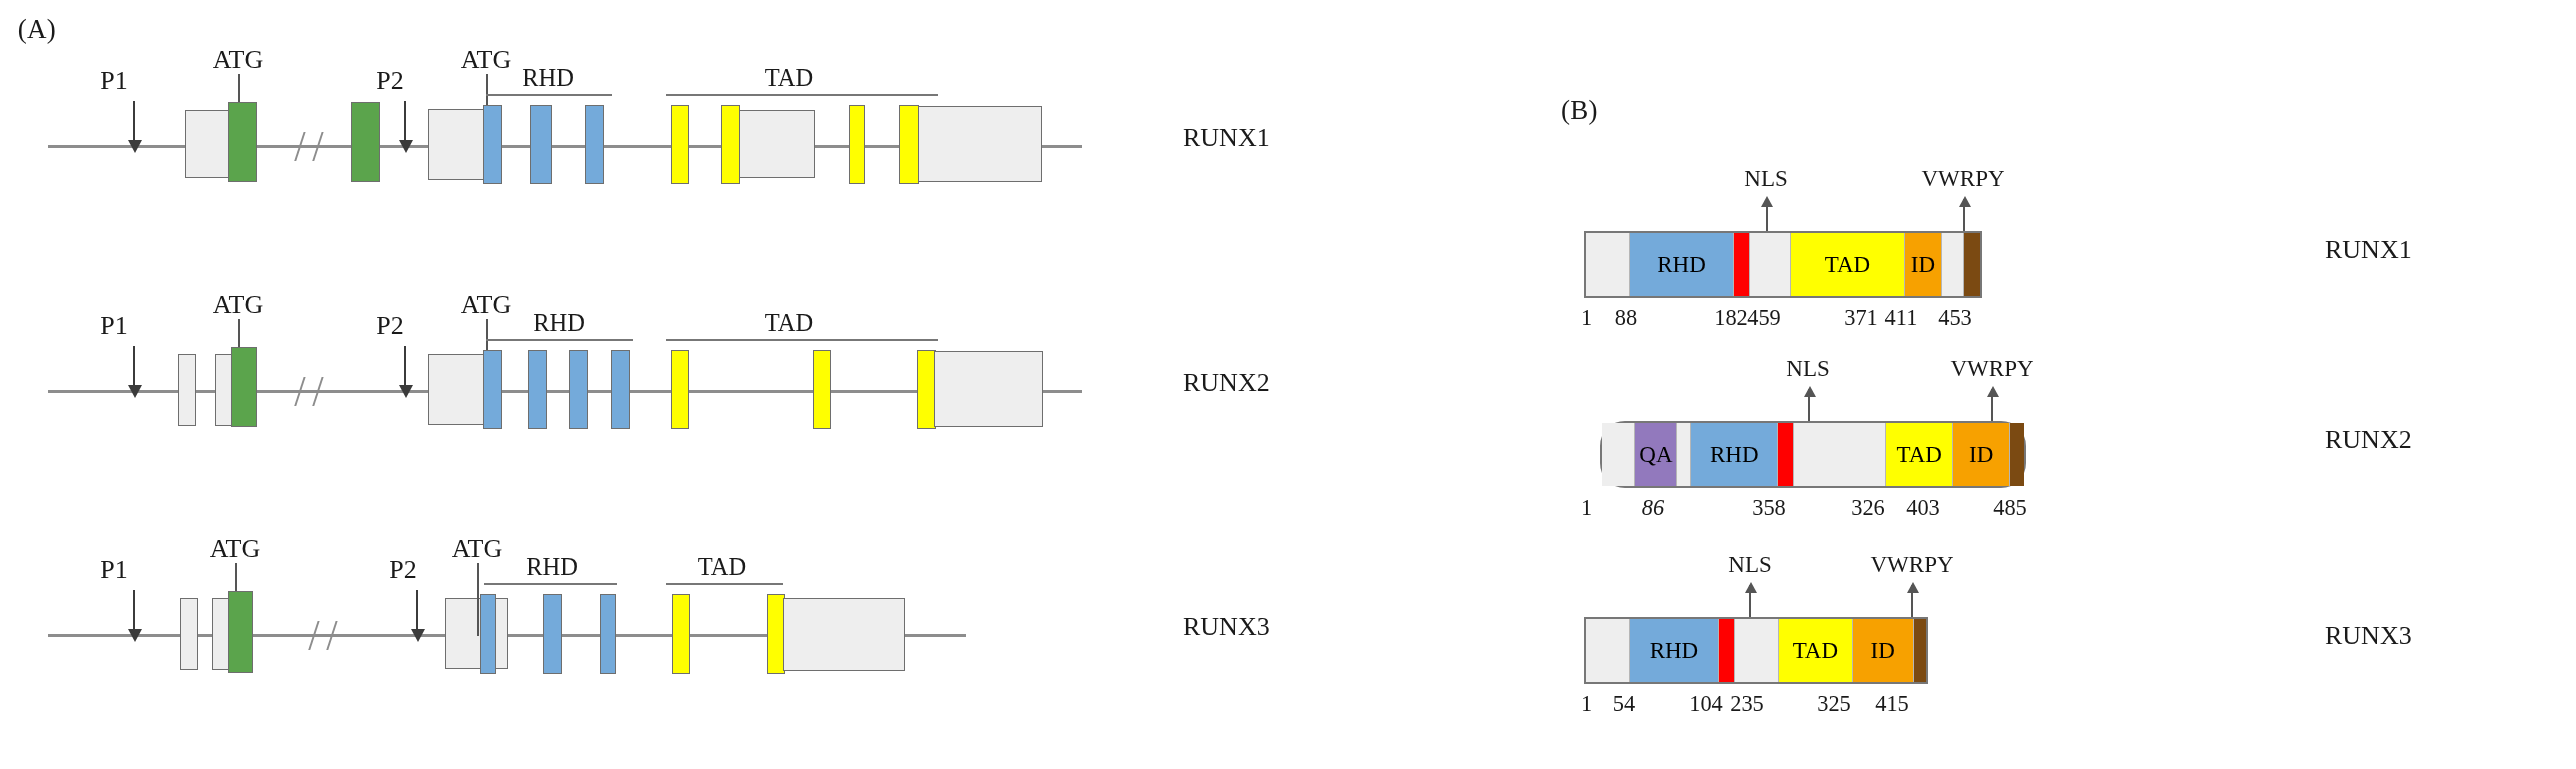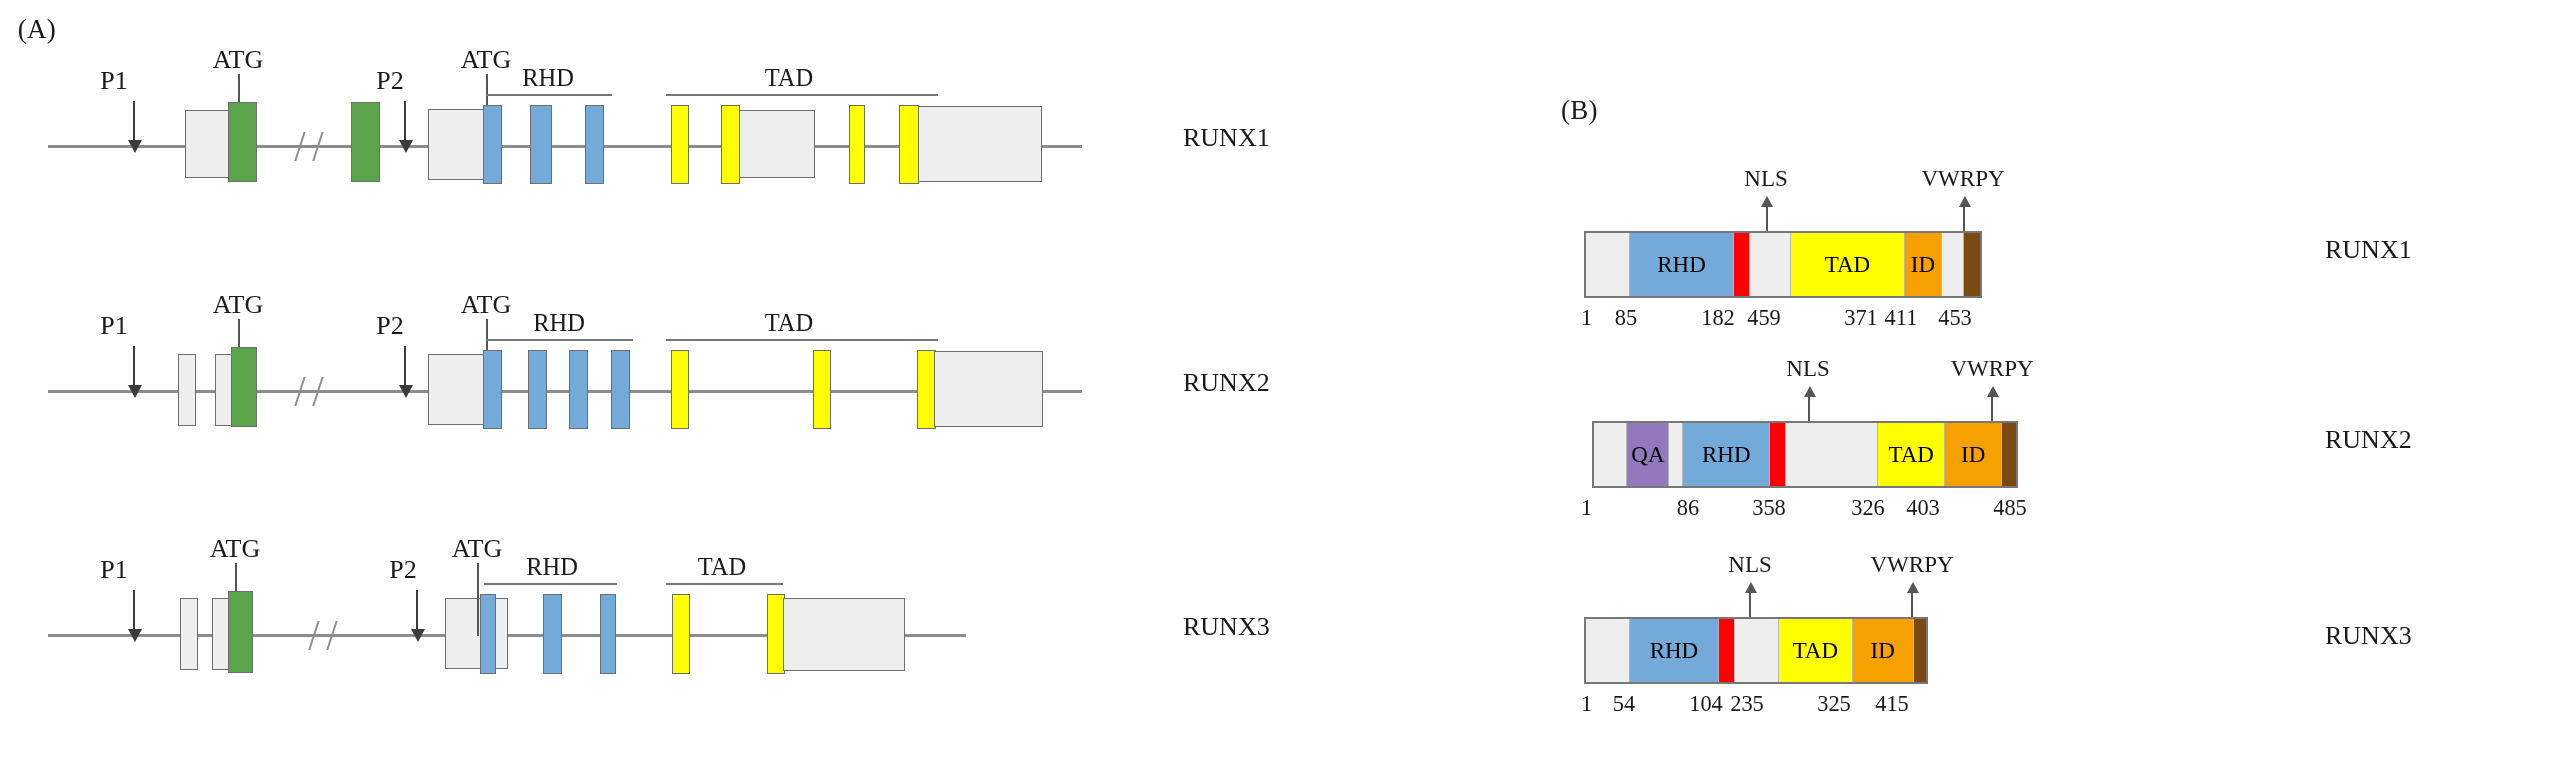--- a/index.html
+++ b/index.html
@@ -179,53 +179,53 @@
     <div class="seg" style="flex:117;background:#74aada;">RHD</div>
     <div class="seg" style="flex:16;background:#ff0000;"></div>
     <div class="seg" style="flex:45;background:#eeeeee;"></div>
     <div class="seg" style="flex:128;background:#ffff00;">TAD</div>
     <div class="seg" style="flex:40;background:#f7a100;">ID</div>
     <div class="seg" style="flex:24;background:#eeeeee;"></div>
     <div class="seg" style="flex:18;background:#7b4a12;"></div>
   </div>
 
   <div class="pos" style="left:2.7px;">1</div>
-  <div class="pos" style="left:42px;">85</div>
-  <div class="pos" style="left:134px;text-align:right;">182</div>
+  <div class="pos" style="left:42px;">88</div>
+  <div class="pos" style="left:147px;text-align:right;">182</div>
   <div class="pos" style="left:180px;">459</div>
   <div class="pos" style="left:277px;">371</div>
   <div class="pos" style="left:317px;">411</div>
   <div class="pos" style="left:371px;">453</div>
 
   <div class="gene-name" style="left:741px;top:31px;">RUNX1</div>
 </div>
 
 <div class="prot-row" style="left:1584px;top:394px;width:680px;">
   <div class="ann" style="left:224px;top:-38px;">NLS</div>
   <div class="ann-stem" style="left:224px;top:-5.4px;height:33px;"></div>
   <div class="ann-head" style="left:220px;top:-8.2px;"></div>
 
   <div class="ann" style="left:408px;top:-38px;">VWRPY</div>
   <div class="ann-stem" style="left:407px;top:-5.4px;height:33px;"></div>
   <div class="ann-head" style="left:403px;top:-8.2px;"></div>
 
-  <div class="prot-bar" style="left:8px;width:422px;">
+  <div class="prot-bar" style="left:16px;width:422px;border-radius:25px;">
     <div class="seg" style="flex:38;background:#eeeeee;"></div>
     <div class="seg" style="flex:48;background:#9279bd;">QA</div>
     <div class="seg" style="flex:15;background:#eeeeee;"></div>
     <div class="seg" style="flex:101;background:#74aada;">RHD</div>
     <div class="seg" style="flex:17;background:#ff0000;"></div>
     <div class="seg" style="flex:107;background:#eeeeee;"></div>
     <div class="seg" style="flex:77;background:#ffff00;">TAD</div>
     <div class="seg" style="flex:66;background:#f7a100;">ID</div>
     <div class="seg" style="flex:16;background:#7b4a12;"></div>
   </div>
 
   <div class="pos" style="left:2.7px;">1</div>
-  <div class="pos" style="left:104px;">86</div>
+  <div class="pos" style="left:69px;font-style:italic;">86</div>
   <div class="pos" style="left:185px;">358</div>
   <div class="pos" style="left:284px;">326</div>
   <div class="pos" style="left:339px;">403</div>
   <div class="pos" style="left:426px;text-align:right;">485</div>
 
   <div class="gene-name" style="left:741px;top:31px;">RUNX2</div>
 </div>
 
 <div class="prot-row" style="left:1584px;top:590px;width:680px;">
   <div class="ann" style="left:166px;top:-38px;">NLS</div>

